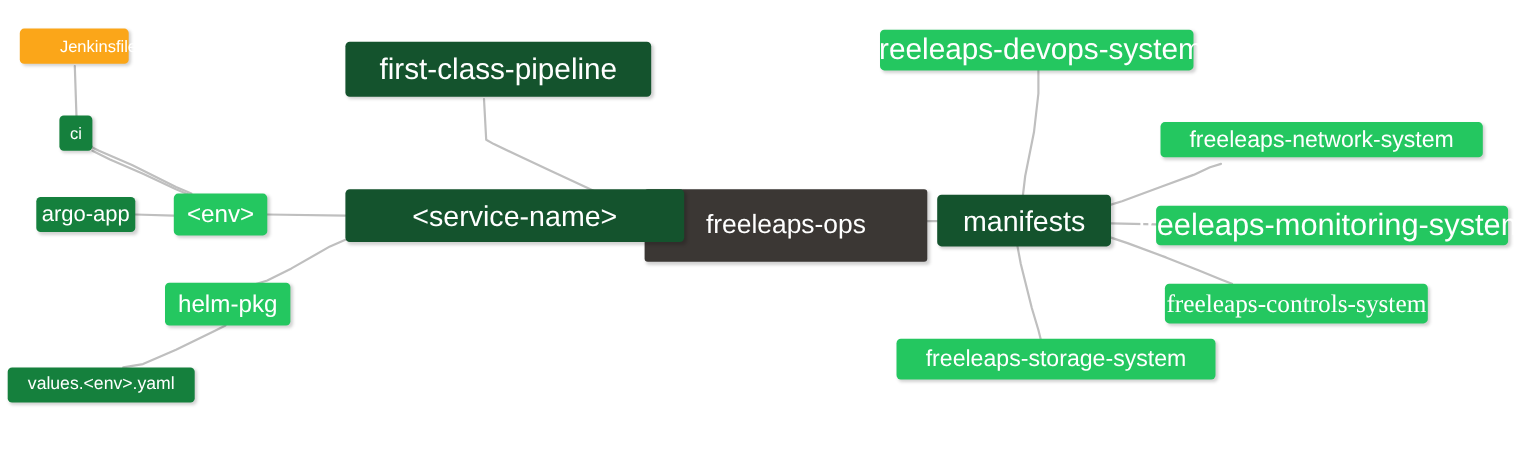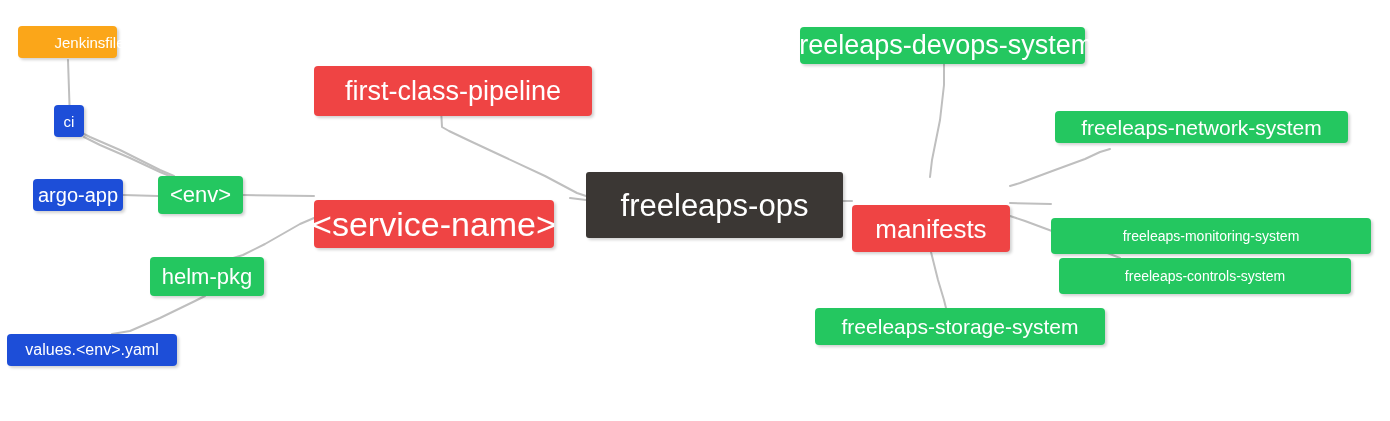--- a/index.html
+++ b/index.html
@@ -36,24 +36,24 @@
     white-space: nowrap;
     line-height: 1;
     letter-spacing: 0px;
     box-shadow: 2px 2px 3px rgba(0,0,0,0.18);
     text-align: center;
   }
   .node-root {
     border-radius: 3px;
     font-weight: 400;
   }
-  .node-blue   { background: #ef4444; margin-top: 28px; }
+  .node-blue   { background: #14532d; }
   .node-green  { background: #24c760; }
   .node-orange { background: #fba619; }
-  .node-red    { background: #1d4ed8; text-align: right; }
+  .node-red    { background: #15803d; text-align: right; }
   .node-dark   { background: #3b3734; }
 </style>
 </head>
 <body>
 
 <div id="mindmap">
   <svg id="edge-layer" width="1390" height="421" viewBox="0 0 1390 421">
       <polyline points="586,196 577,193 545,176 500,155 470,141 449,131 442,127 440,90" fill="none" stroke="#bfbfbf" stroke-width="2" stroke-linecap="round" stroke-linejoin="round"></polyline>
       <polyline points="586,200 570,198" fill="none" stroke="#bfbfbf" stroke-width="2" stroke-linecap="round" stroke-linejoin="round"></polyline>
       <polyline points="843,201 852,201" fill="none" stroke="#bfbfbf" stroke-width="2" stroke-linecap="round" stroke-linejoin="round"></polyline>
@@ -63,27 +63,27 @@
       <polyline points="172,177 160,172 130,158 100,145 84,137" fill="none" stroke="#bfbfbf" stroke-width="2" stroke-linecap="round" stroke-linejoin="round"></polyline>
       <polyline points="158,196 123,195" fill="none" stroke="#bfbfbf" stroke-width="2" stroke-linecap="round" stroke-linejoin="round"></polyline>
       <polyline points="205,296 195,301 160,318 130,331 112,334" fill="none" stroke="#bfbfbf" stroke-width="2" stroke-linecap="round" stroke-linejoin="round"></polyline>
       <polyline points="930,177 932,160 940,120 944,85 944,64" fill="none" stroke="#bfbfbf" stroke-width="2" stroke-linecap="round" stroke-linejoin="round"></polyline>
       <polyline points="1010,186 1020,183 1055,170 1085,159 1100,152 1110,149" fill="none" stroke="#bfbfbf" stroke-width="2" stroke-linecap="round" stroke-linejoin="round"></polyline>
       <polyline points="1010,203 1051,204" fill="none" stroke="#bfbfbf" stroke-width="2" stroke-linecap="round" stroke-linejoin="round"></polyline>
       <polyline points="1010,216 1025,221 1060,234 1090,246 1110,254 1120,258" fill="none" stroke="#bfbfbf" stroke-width="2" stroke-linecap="round" stroke-linejoin="round"></polyline>
       <polyline points="925,224 928,240 938,280 944,300 946,308" fill="none" stroke="#bfbfbf" stroke-width="2" stroke-linecap="round" stroke-linejoin="round"></polyline>
     </svg>
   <div id="node-layer">
-      <div class="node node-dark node-root" style="left: 586px; top: 172px; width: 257px; height: 66px; font-size: 31px; text-align: right;">
+      <div class="node node-dark node-root" style="left: 586px; top: 172px; width: 257px; height: 66px; font-size: 24px; text-align: right;">
         <span>freeleaps-ops</span>
       </div>
       <div class="node node-blue" style="left: 314px; top: 38px; width: 278px; height: 50px; font-size: 27px;">
         <span>first-class-pipeline</span>
       </div>
-      <div class="node node-blue" style="left: 314px; top: 172px; width: 240px; height: 48px; font-size: 34px;">
+      <div class="node node-blue" style="left: 314px; top: 172px; width: 308px; height: 48px; font-size: 26px;">
         <span>&lt;service-name&gt;</span>
       </div>
       <div class="node node-blue" style="left: 852px; top: 177px; width: 158px; height: 47px; font-size: 26px;">
         <span>manifests</span>
       </div>
       <div class="node node-green" style="left: 158px; top: 176px; width: 85px; height: 38px; font-size: 22px;">
         <span>&lt;env&gt;</span>
       </div>
       <div class="node node-green" style="left: 150px; top: 257px; width: 114px; height: 39px; font-size: 22px;">
         <span>helm-pkg</span>
@@ -99,23 +99,23 @@
       </div>
       <div class="node node-red" style="left: 7px; top: 334px; width: 170px; height: 32px; font-size: 16px;">
         <span>values.&lt;env&gt;.yaml</span>
       </div>
       <div class="node node-green" style="left: 800px; top: 27px; width: 285px; height: 37px; font-size: 27px;">
         <span>freeleaps-devops-system</span>
       </div>
       <div class="node node-green" style="left: 1055px; top: 111px; width: 293px; height: 32px; font-size: 21px;">
         <span>freeleaps-network-system</span>
       </div>
-      <div class="node node-green" style="left: 1051px; top: 187px; width: 320px; height: 36px; font-size: 14px; margin-top: 31px;">
+      <div class="node node-green" style="left: 1051px; top: 187px; width: 320px; height: 36px; font-size: 28px;">
         <span>freeleaps-monitoring-system</span>
       </div>
-      <div class="node node-green" style="left: 1059px; top: 258px; width: 292px; height: 36px; font-size: 14px;">
+      <div class="node node-green" style="left: 1059px; top: 258px; width: 239px; height: 36px; font-size: 23px; font-family: Liberation Serif, serif;">
         <span>freeleaps-controls-system</span>
       </div>
       <div class="node node-green" style="left: 815px; top: 308px; width: 290px; height: 37px; font-size: 21px;">
         <span>freeleaps-storage-system</span>
       </div>
     </div>
 </div>
 
 </body></html>

